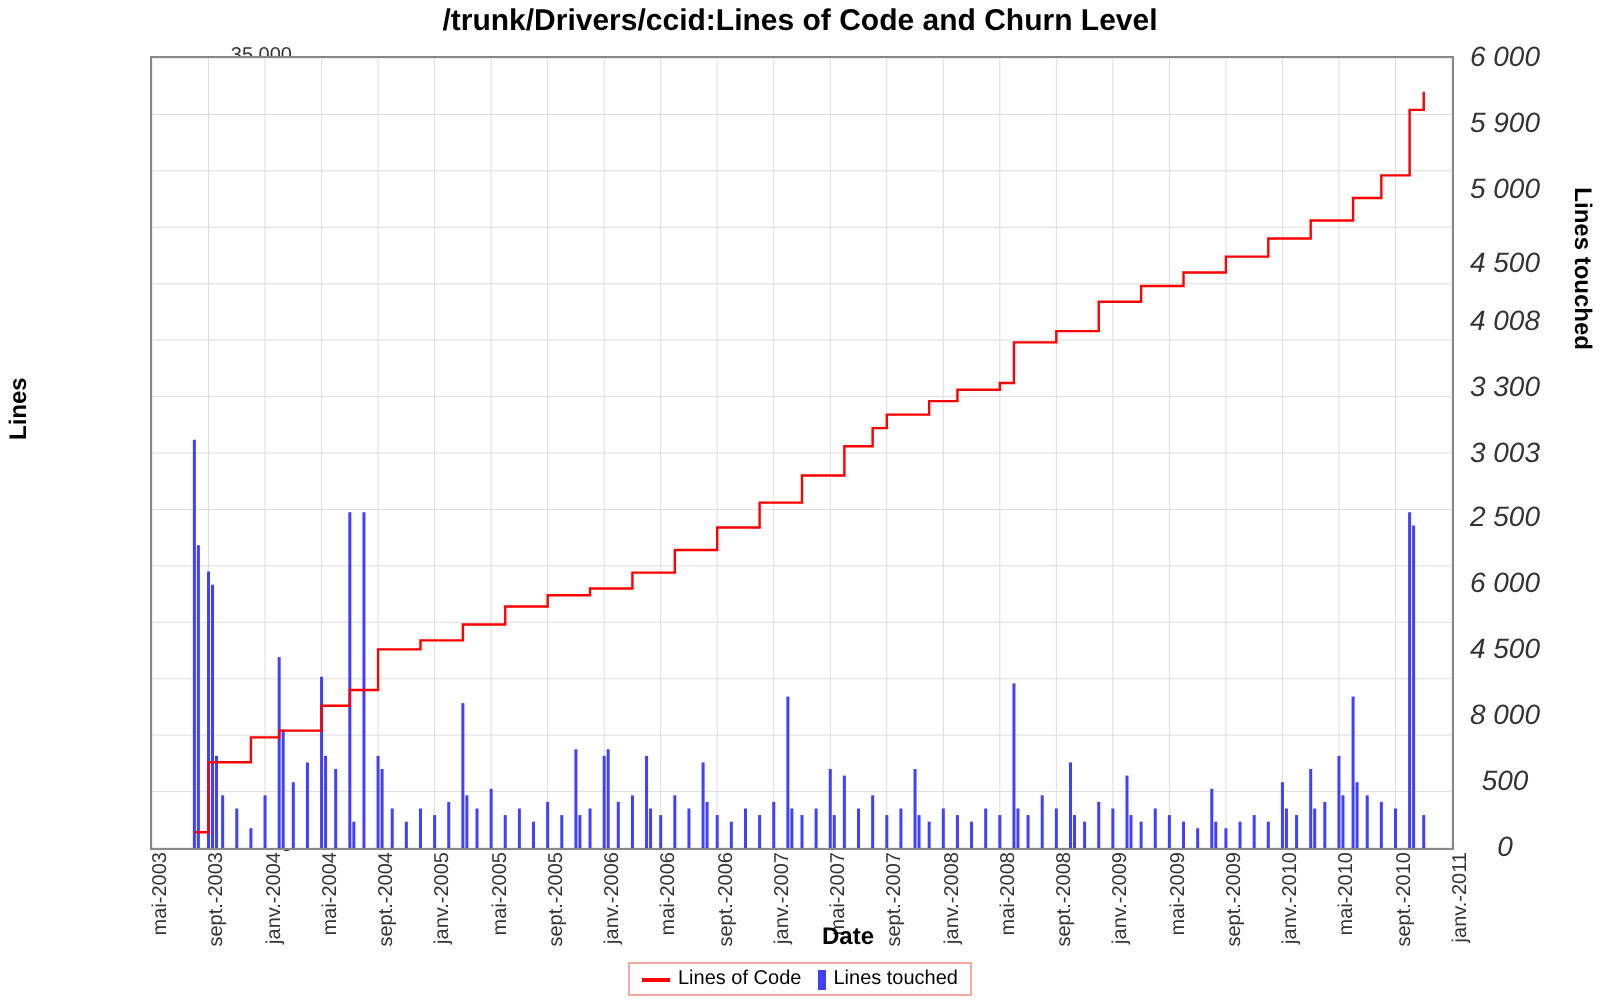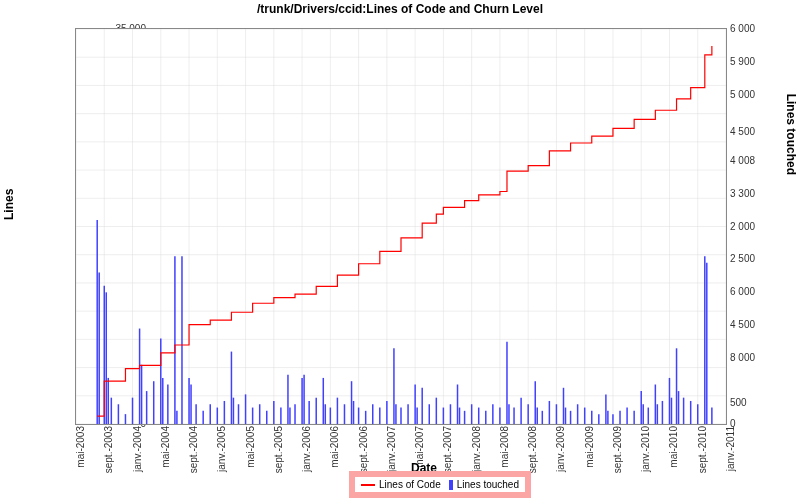--- a/index.html
+++ b/index.html
@@ -17,21 +17,21 @@
     width: 800px;
     height: 500px;
   }
   .title {
     position: absolute;
     top: 2px;
     left: 0;
     right: 0;
     text-align: center;
     font-weight: bold;
-    font-size: 12px;
+    font-size: 15px;
     color: #000;
   }
   .plot-area {
     position: absolute;
     left: 75px;
     top: 28px;
     width: 650px;
     height: 395px;
     border: 1px solid #888;
     background: #fff;
@@ -70,47 +70,47 @@
     width: 50px;
     text-align: right;
     font-size: 10px;
     color: #333;
     transform: translateY(-50%);
   }
   .tick-right {
     position: absolute;
     left: 730px;
     width: 45px;
-    text-align: left;
-    font-size: 10px;
+    text-align: center;
+    font-size: 14px;
     color: #333;
     transform: translateY(-50%);
+    font-style: italic;
   }
   .tick-x {
     position: absolute;
     top: 426px;
     font-size: 10px;
     color: #333;
     transform: rotate(-90deg) translateX(-100%);
     transform-origin: left top;
     white-space: nowrap;
   }
   .legend {
     position: absolute;
     bottom: 2px;
     left: 50%;
     transform: translateX(-50%);
-    border: 6px solid #fca5a5;
+    border: 1px solid #fca5a5;
     padding: 2px 6px;
     font-size: 10px;
     display: flex;
     gap: 8px;
     align-items: center;
     background: #fff;
-    margin-left: 40px;
   }
   .legend-item { display: flex; align-items: center; gap: 4px; }
   .legend-line {
     width: 14px;
     height: 2px;
     background: #ff0000;
   }
   .legend-bar {
     width: 4px;
     height: 10px;
@@ -139,26 +139,26 @@
       <div class="tick-left" style="top: 197.286px;">20 000</div>
       <div class="tick-left" style="top: 169.071px;">22 500</div>
       <div class="tick-left" style="top: 140.857px;">25 000</div>
       <div class="tick-left" style="top: 112.643px;">27 500</div>
       <div class="tick-left" style="top: 84.4286px;">30 000</div>
       <div class="tick-left" style="top: 56.2143px;">32 500</div>
       <div class="tick-left" style="top: 28px;">35 000</div>
     </div>
   <div id="right-ticks">
       <div class="tick-right" style="top: 423px;">0</div>
-      <div class="tick-right" style="top: 390.083px; margin-top: 12px;">500</div>
+      <div class="tick-right" style="top: 390.083px;">500</div>
       <div class="tick-right" style="top: 357.167px;">8 000</div>
       <div class="tick-right" style="top: 324.25px;">4 500</div>
       <div class="tick-right" style="top: 291.333px;">6 000</div>
       <div class="tick-right" style="top: 258.417px;">2 500</div>
-      <div class="tick-right" style="top: 225.5px;">2 000</div>
+      <div class="tick-right" style="top: 225.5px;">3 003</div>
       <div class="tick-right" style="top: 192.583px;">3 300</div>
       <div class="tick-right" style="top: 159.667px;">4 008</div>
       <div class="tick-right" style="top: 131px;">4 500</div>
       <div class="tick-right" style="top: 93.8333px;">5 000</div>
       <div class="tick-right" style="top: 60.9167px;">5 900</div>
       <div class="tick-right" style="top: 28px;">6 000</div>
     </div>
   <div id="x-ticks">
       <div class="tick-x" style="left: 75px;">mai-2003</div>
       <div class="tick-x" style="left: 103.261px;">sept.-2003</div>

